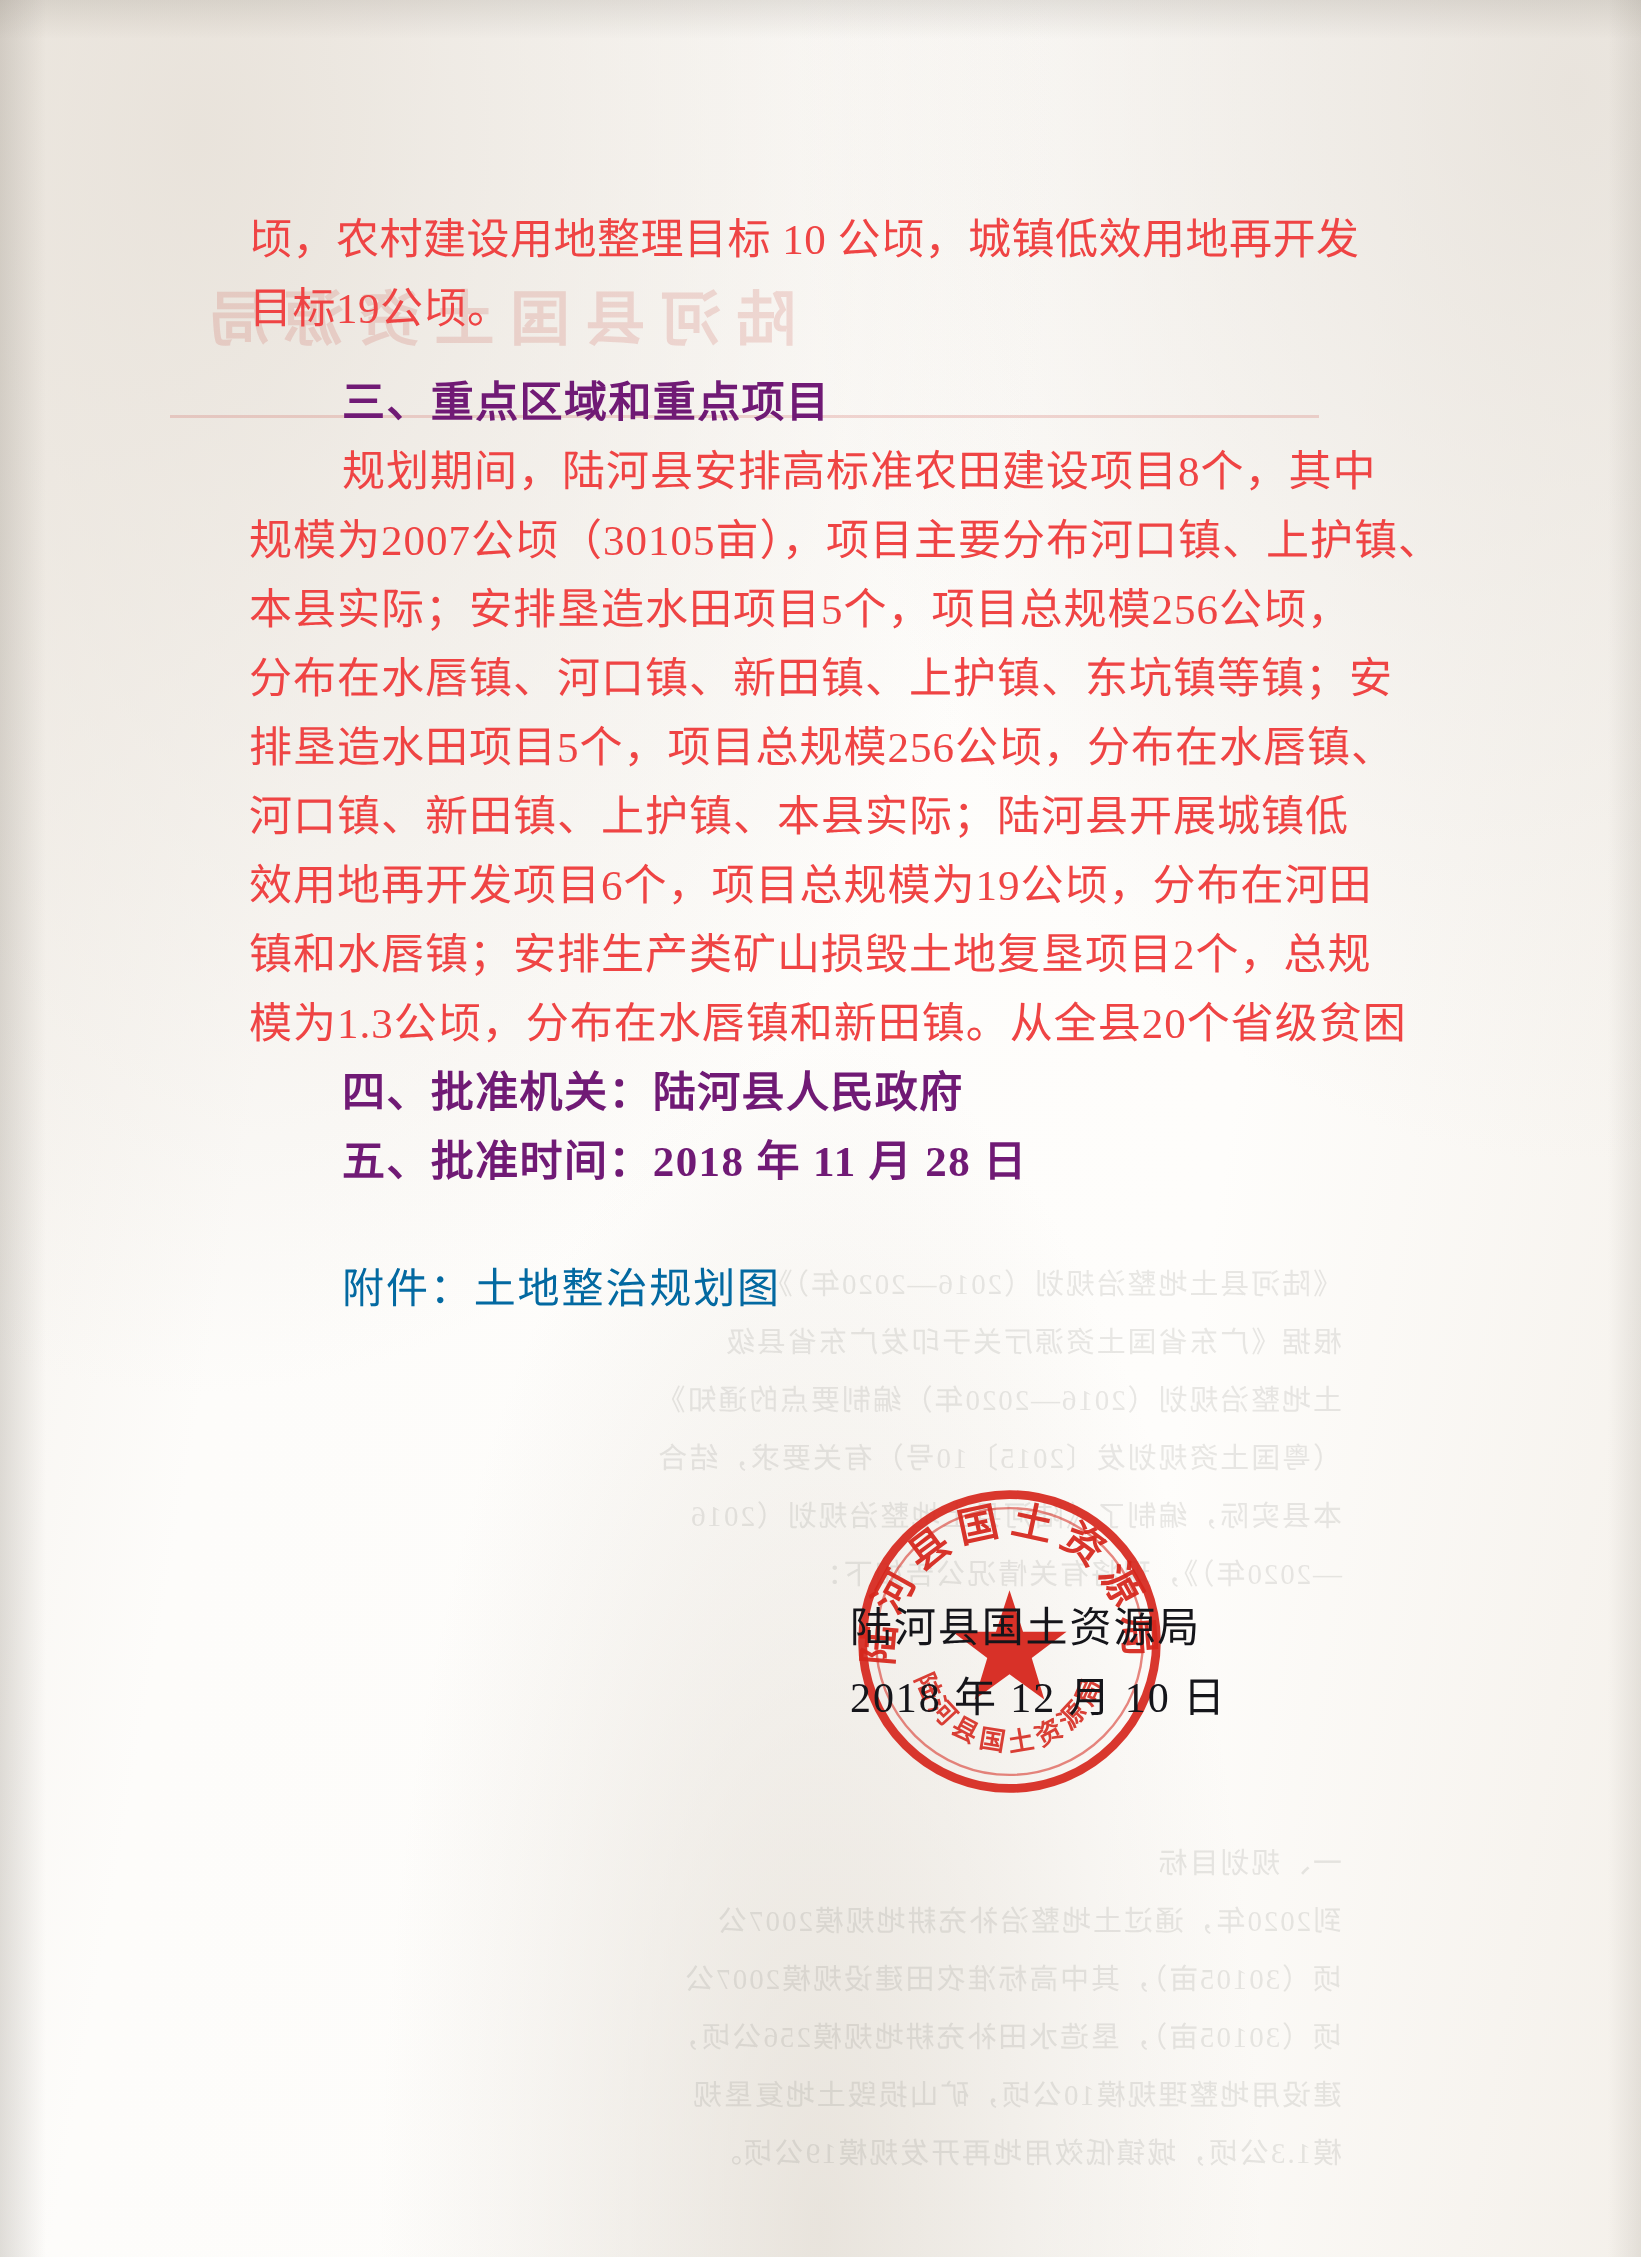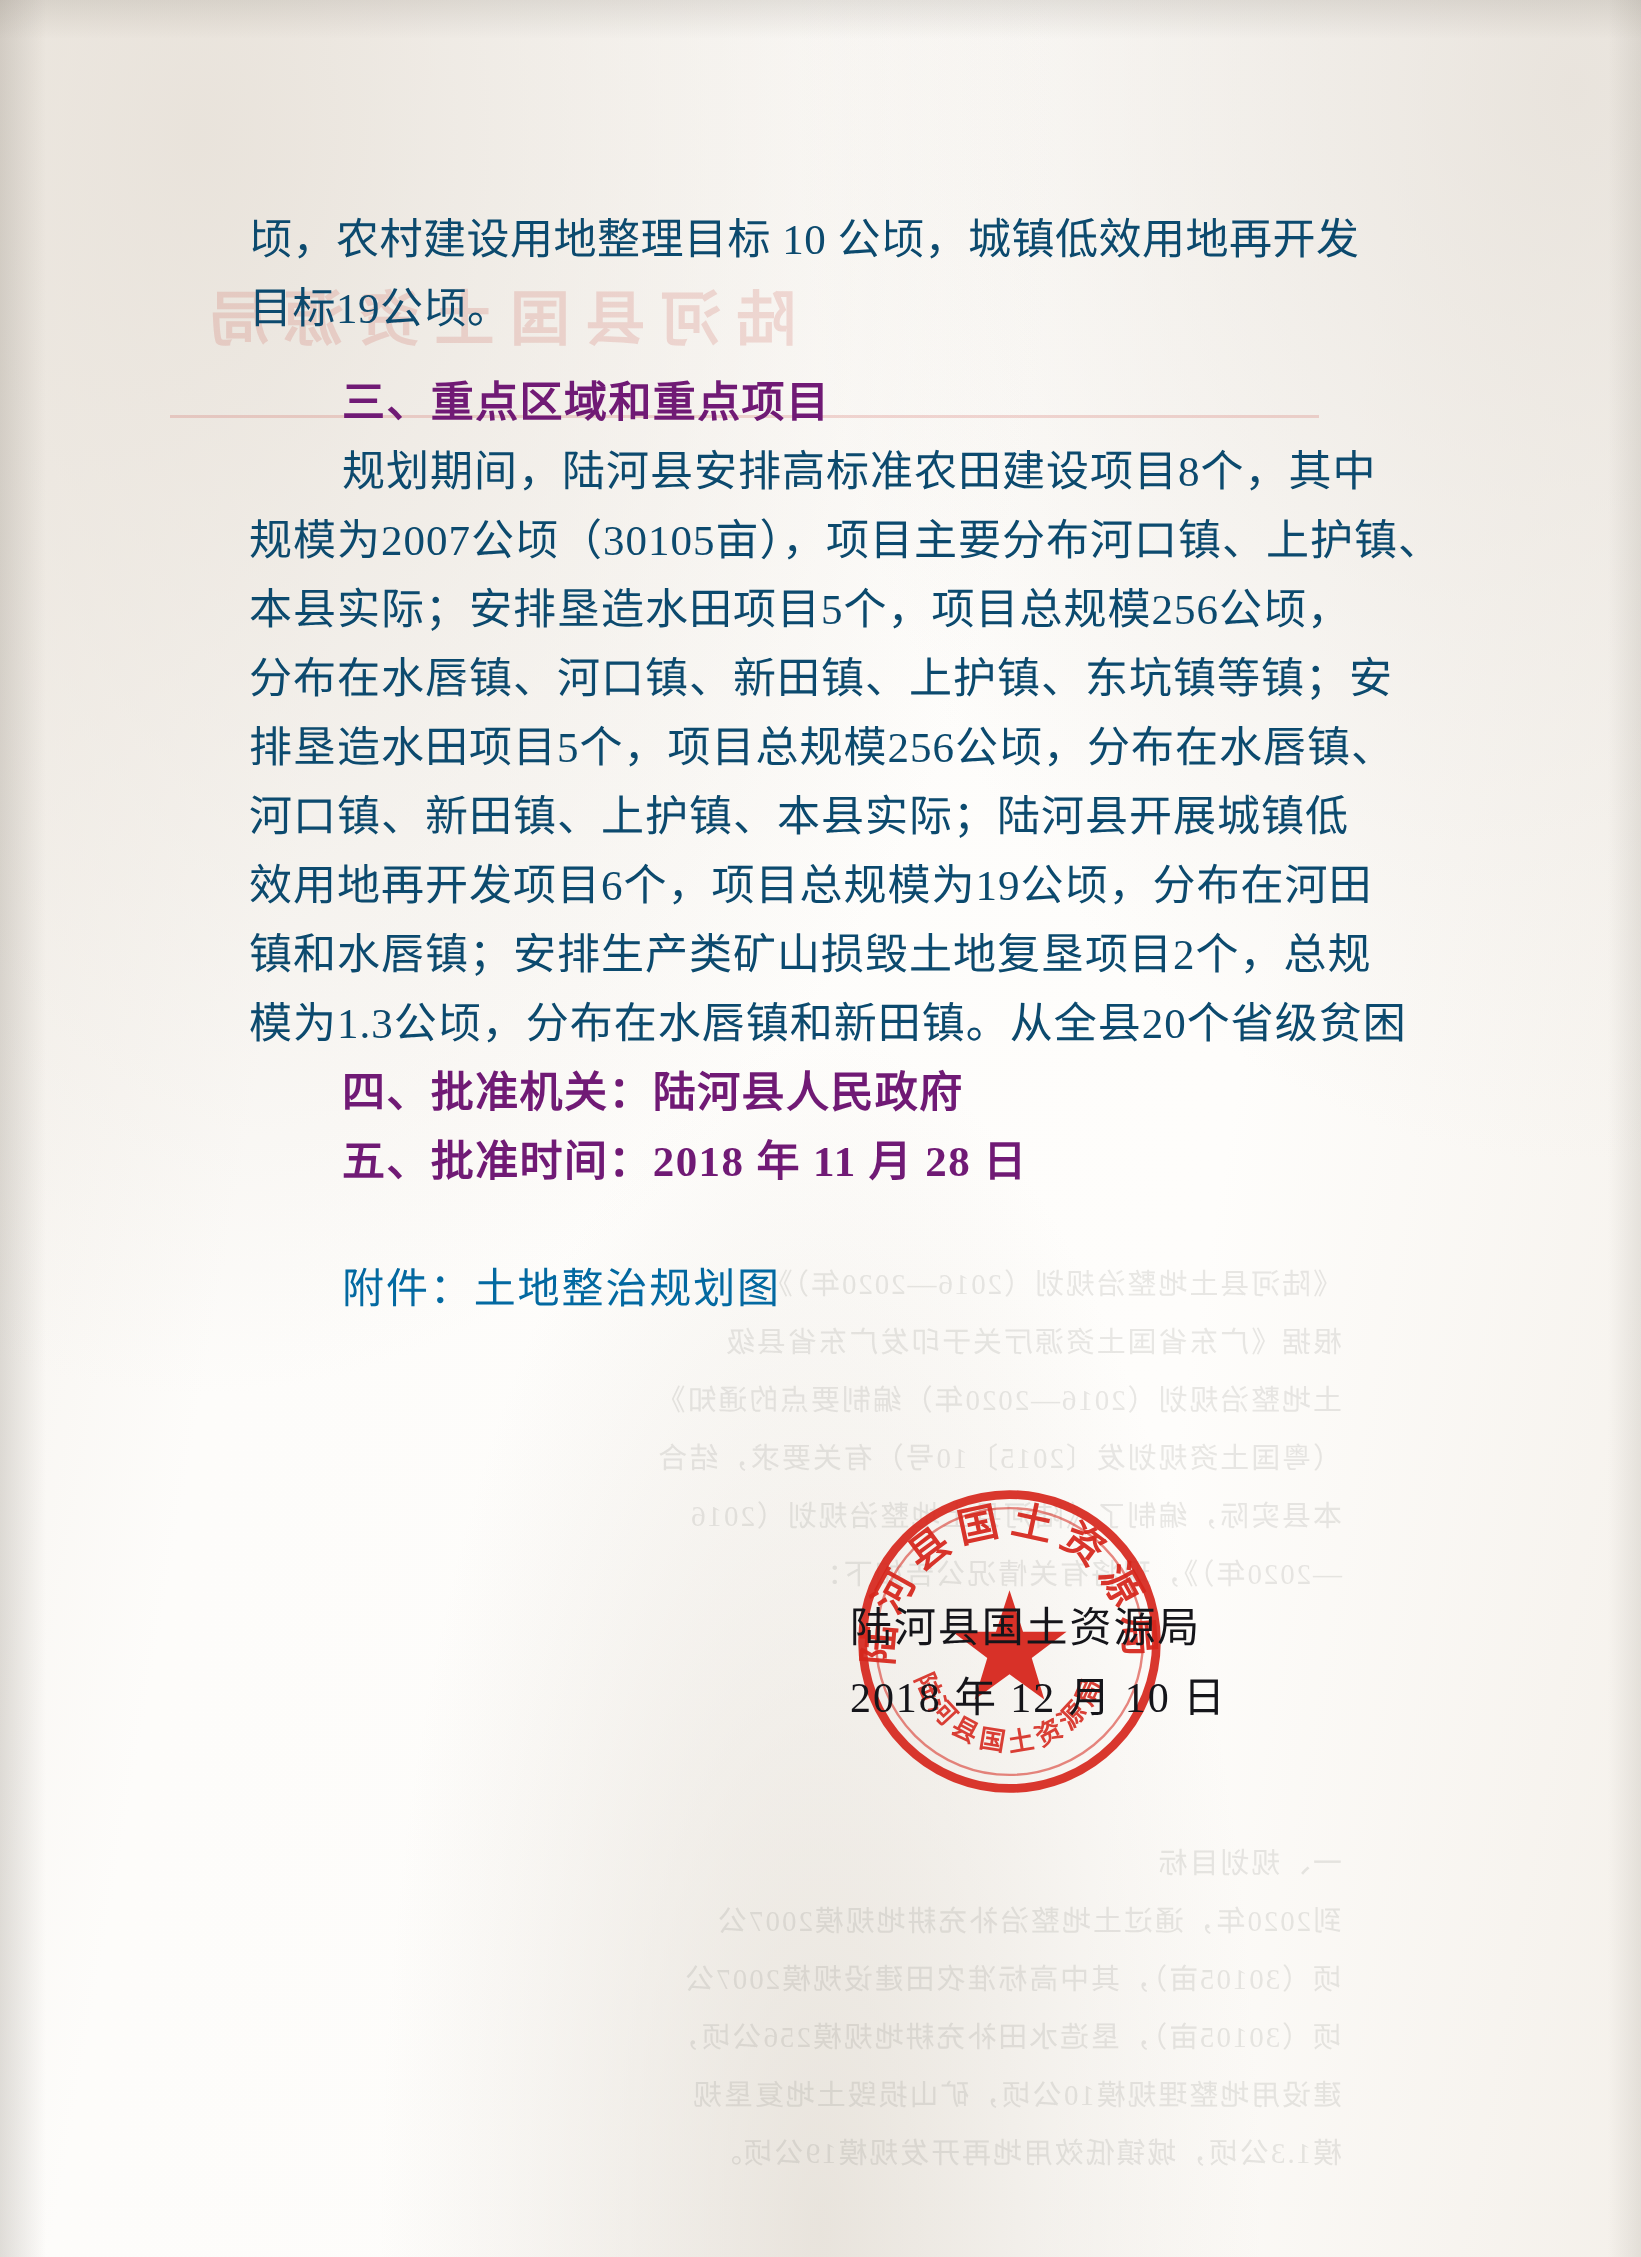--- a/index.html
+++ b/index.html
@@ -83,21 +83,21 @@
   .content {
     position: absolute;
     left: 249px;
     top: 205px;
     width: 1103px;
   }
 
   .body-line {
     font-size: 43px;
     line-height: 69px;
-    color: #0c4a6e;
+    color: #ef4444;
     letter-spacing: 0.5px;
     white-space: pre;
   }
   .body-line.justify {
     letter-spacing: 1px;
   }
 
   .heading-line {
     font-size: 43px;
     line-height: 69px;

